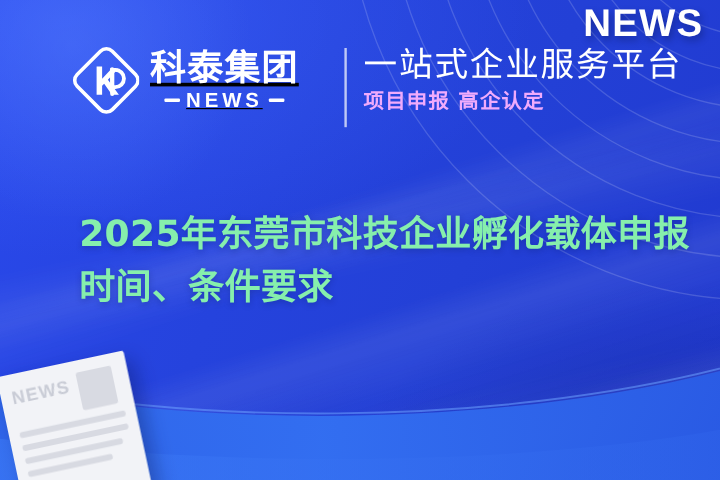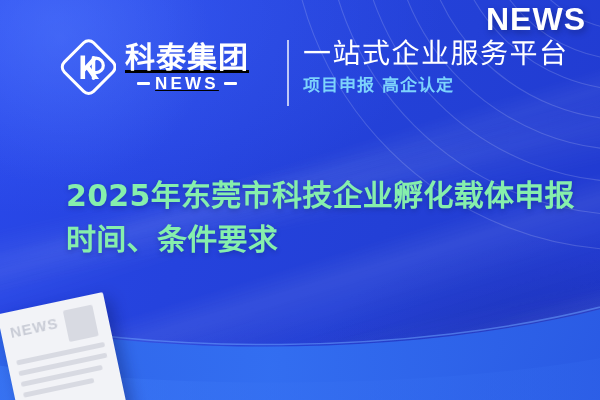--- a/index.html
+++ b/index.html
@@ -180,21 +180,21 @@
     color: #ffffff;
     font-size: 28px;
     font-weight: 400;
     letter-spacing: 1.5px;
     line-height: 1.25;
     white-space: nowrap;
     font-family: "DejaVu Sans", "Liberation Sans", sans-serif;
   }
   .slogan-sub {
     margin-top: 4px;
-    color: #7dd3fc;
+    color: #f0abfc;
     font-size: 17px;
     font-weight: 700;
     letter-spacing: 1px;
     line-height: 1.25;
     white-space: nowrap;
     font-family: "DejaVu Sans", "Liberation Sans", sans-serif;
   }
 
   .news-badge {
     position: absolute;

